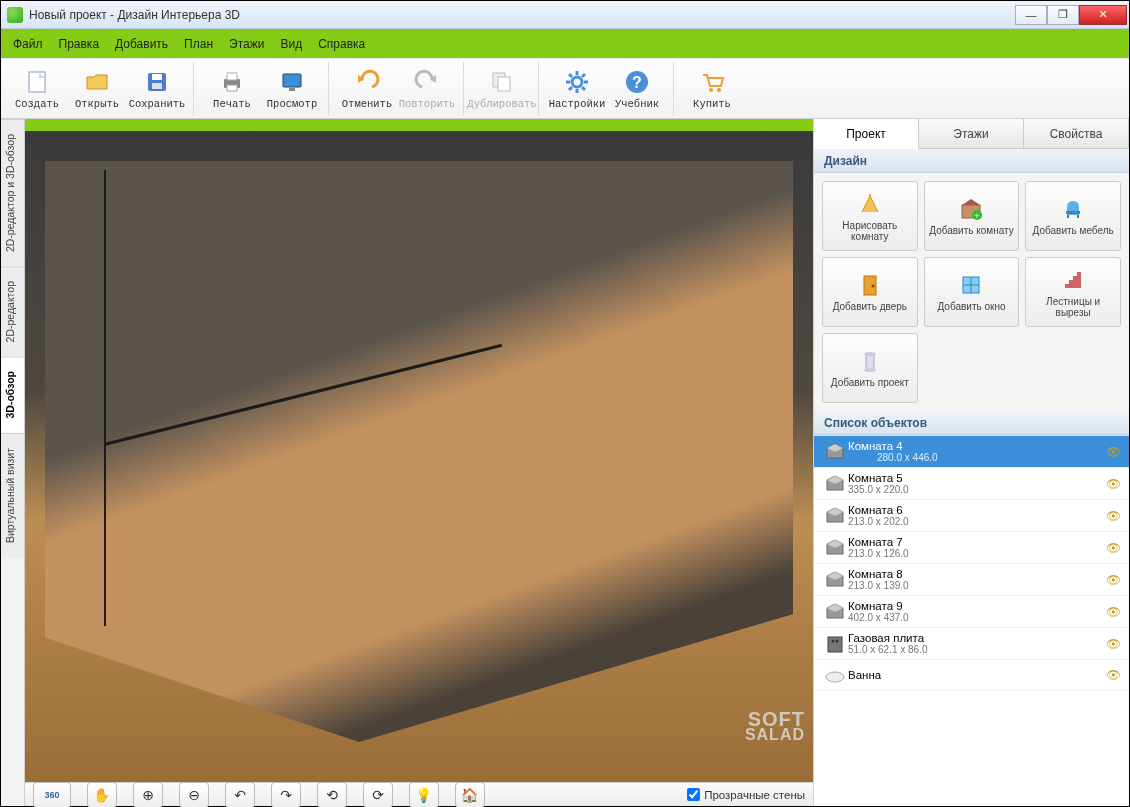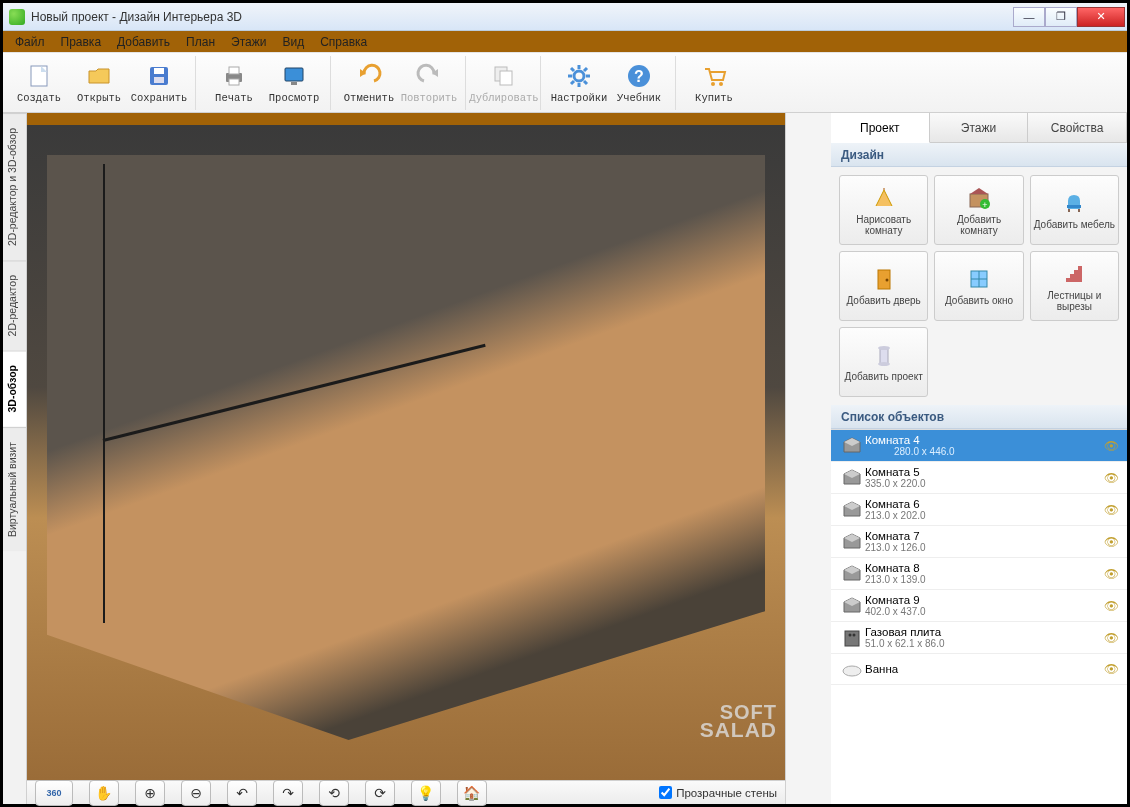--- a/index.html
+++ b/index.html
@@ -1,24 +1,24 @@
 <!DOCTYPE html>
 <html><head>
 <meta charset="utf-8">
 <style>
 * { box-sizing: border-box; margin: 0; padding: 0; font-family: "Segoe UI", Tahoma, Arial, sans-serif; }
 body { background: #fff; width: 1130px; height: 807px; overflow: hidden; }
-.window { width: 1130px; height: 807px; border: 3px solid #000000; display: flex; flex-direction: column; background: #a16207; }
+.window { width: 1130px; height: 807px; border: 1px solid #000000; display: flex; flex-direction: column; background: #84cc16; }
 .titlebar { height: 28px; background: linear-gradient(#f0f4fa, #d8e6f7); display: flex; align-items: center; padding: 0 2px 0 6px; border-bottom: 1px solid #bcd; }
 .titlebar .app-icon { width: 16px; height: 16px; background: radial-gradient(circle at 30% 30%, #8d5, #3a2); border-radius: 3px; margin-right: 6px; }
 .titlebar .title-text { font-size: 12px; color: #333; flex: 1; }
 .titlebar .win-btns { display: flex; gap: 0; }
 .titlebar .win-btn { width: 32px; height: 20px; border: 1px solid #aac; background: linear-gradient(#fafdff,#e0ecf8); display: flex; align-items: center; justify-content: center; font-size: 11px; color: #334; cursor: pointer; }
 .titlebar .win-btn.close { background: linear-gradient(#f66,#c22); color: #fff; border-color: #933; width: 48px; }
-.menubar { height: 22px; display: flex; align-items: center; padding: 0 6px; gap: 4px; border-bottom: 1px solid #e5e5e5; }
+.menubar { height: 30px; display: flex; align-items: center; padding: 0 6px; gap: 4px; border-bottom: 1px solid #e5e5e5; }
 .menubar .menu-item { font-size: 12px; color: #222; padding: 2px 6px; cursor: pointer; }
 .toolbar { height: 60px; background: linear-gradient(#fdfdfd,#f2f2f2); border-bottom: 1px solid #d0d0d0; display: flex; align-items: center; padding: 2px 6px; gap: 2px; }
 .tool-group { display: flex; border-right: 1px solid #ddd; padding-right: 6px; margin-right: 6px; }
 .tool-group:last-child { border-right: none; }
 .tool-btn { display: flex; flex-direction: column; align-items: center; justify-content: center; width: 60px; height: 54px; gap: 2px; cursor: pointer; border-radius: 3px; }
 .tool-btn .ico { width: 28px; height: 28px; display: flex; align-items: center; justify-content: center; }
 .tool-btn .lbl { font-size: 10.5px; color: #333; font-family: Liberation Mono, monospace; }
 .tool-btn.disabled .lbl { color: #aaa; }
 .content { flex: 1; display: flex; min-height: 0; }
 .vtabs { width: 24px; background: #f2f2f2; border-right: 1px solid #d0d0d0; display: flex; flex-direction: column; }
@@ -27,40 +27,40 @@
 .viewport { flex: 1; display: flex; flex-direction: column; background: #fff; min-width: 0; margin-top: 12px; }
 .canvas { flex: 1; position: relative; background: linear-gradient(180deg,#3a3a3a 0%,#4f4840 40%, #bc8e53 60%, #9a6c38 100%); overflow: hidden; }
 .canvas .room { position: absolute; inset: 30px 20px 40px 20px; background: linear-gradient(160deg,#5b544c 0 35%, #c49260 45% 70%, #4a4238 80%); clip-path: polygon(0 0, 100% 0, 100% 78%, 42% 100%, 0 82%); }
 .canvas .wall-line { position: absolute; background: #1b1b1b; }
 .bottom-toolbar { height: 24px; background: linear-gradient(#fafafa,#ececec); border-top: 1px solid #d0d0d0; display: flex; align-items: center; padding: 0 8px; gap: 16px; }
 .bt-btn { width: 30px; height: 26px; border: 1px solid #bbb; border-radius: 4px; background: linear-gradient(#fff,#eee); display: flex; align-items: center; justify-content: center; cursor: pointer; font-size: 14px; color: #333; }
 .bt-btn.pill { width: 38px; font-size: 9px; font-weight: 700; color: #36a; }
 .spacer { flex: 1; }
 .chk { display: flex; align-items: center; gap: 4px; font-size: 11.5px; color: #333; }
 .chk input { width: 13px; height: 13px; }
-.sidepanel { width: 342px; background: #f4f4f4; border-left: 1px solid #d0d0d0; display: flex; flex-direction: column; padding-left: 45px; }
+.sidepanel { width: 316px; background: #f4f4f4; border-left: 1px solid #d0d0d0; display: flex; flex-direction: column; }
 .side-tabs { height: 30px; display: flex; border-bottom: 1px solid #ccc; }
 .side-tab { flex: 1; font-size: 12px; display: flex; align-items: center; justify-content: center; background: linear-gradient(#fafafa,#e7e7e7); border-right: 1px solid #ccc; cursor: pointer; color: #444; }
 .side-tab.active { background: #fff; color: #000; border-bottom: 1px solid #fff; margin-bottom: -1px; }
 .section-hdr { height: 24px; background: linear-gradient(#eef3f8,#d9e4ef); font-size: 12px; font-weight: 600; color: #3a5a80; padding: 0 10px; display: flex; align-items: center; border-bottom: 1px solid #c4d2e2; }
 .design-grid { display: grid; grid-template-columns: repeat(3, 1fr); gap: 6px; padding: 8px; }
 .design-btn { height: 70px; background: linear-gradient(#fdfdfd,#ececec); border: 1px solid #ccc; border-radius: 3px; display: flex; flex-direction: column; align-items: center; justify-content: center; gap: 3px; cursor: pointer; }
 .design-btn .dico { width: 26px; height: 26px; display: flex; align-items: center; justify-content: center; }
 .design-btn .dlbl { font-size: 10px; color: #444; text-align: center; line-height: 1.1; padding: 0 3px; }
 .obj-list { flex: 1; overflow-y: auto; background: #fff; border-top: 1px solid #ddd; }
 .obj-item { display: flex; align-items: center; padding: 4px 8px; border-bottom: 1px solid #eee; gap: 0; cursor: pointer; }
 .obj-item.selected { background: #3b8fd8; color: #fff; }
 .obj-item .oico { width: 26px; height: 22px; display: flex; align-items: center; justify-content: center; }
 .obj-item .otxt { flex: 1; display: flex; flex-direction: column; }
 .obj-item .oname { font-size: 11.5px; }
 .obj-item .odim { font-size: 10px; color: #777; }
 .obj-item.selected .odim { color: #dbeeff; margin-left: 29px; }
 .obj-item .eye { font-size: 12px; color: #c2a030; }
 .watermark { position: absolute; right: 8px; bottom: 40px; font-size: 20px; font-weight: 700; color: #ddd; letter-spacing: 1px; line-height: 0.9; text-align: right; opacity: 0.8; pointer-events: none; }
-.watermark small { font-size: 21px; display: block; text-align: right; }
+.watermark small { font-size: 16px; display: block; text-align: right; }
 ::-webkit-scrollbar { width: 16px; }
 ::-webkit-scrollbar-track { background: #f0f0f0; border-left: 1px solid #ddd; }
 ::-webkit-scrollbar-thumb { background: #cdcdcd; border: 1px solid #aaa; border-radius: 2px; }
 </style>
 </head>
 <body>
 
 <div class="window">
 
   <div class="titlebar">

